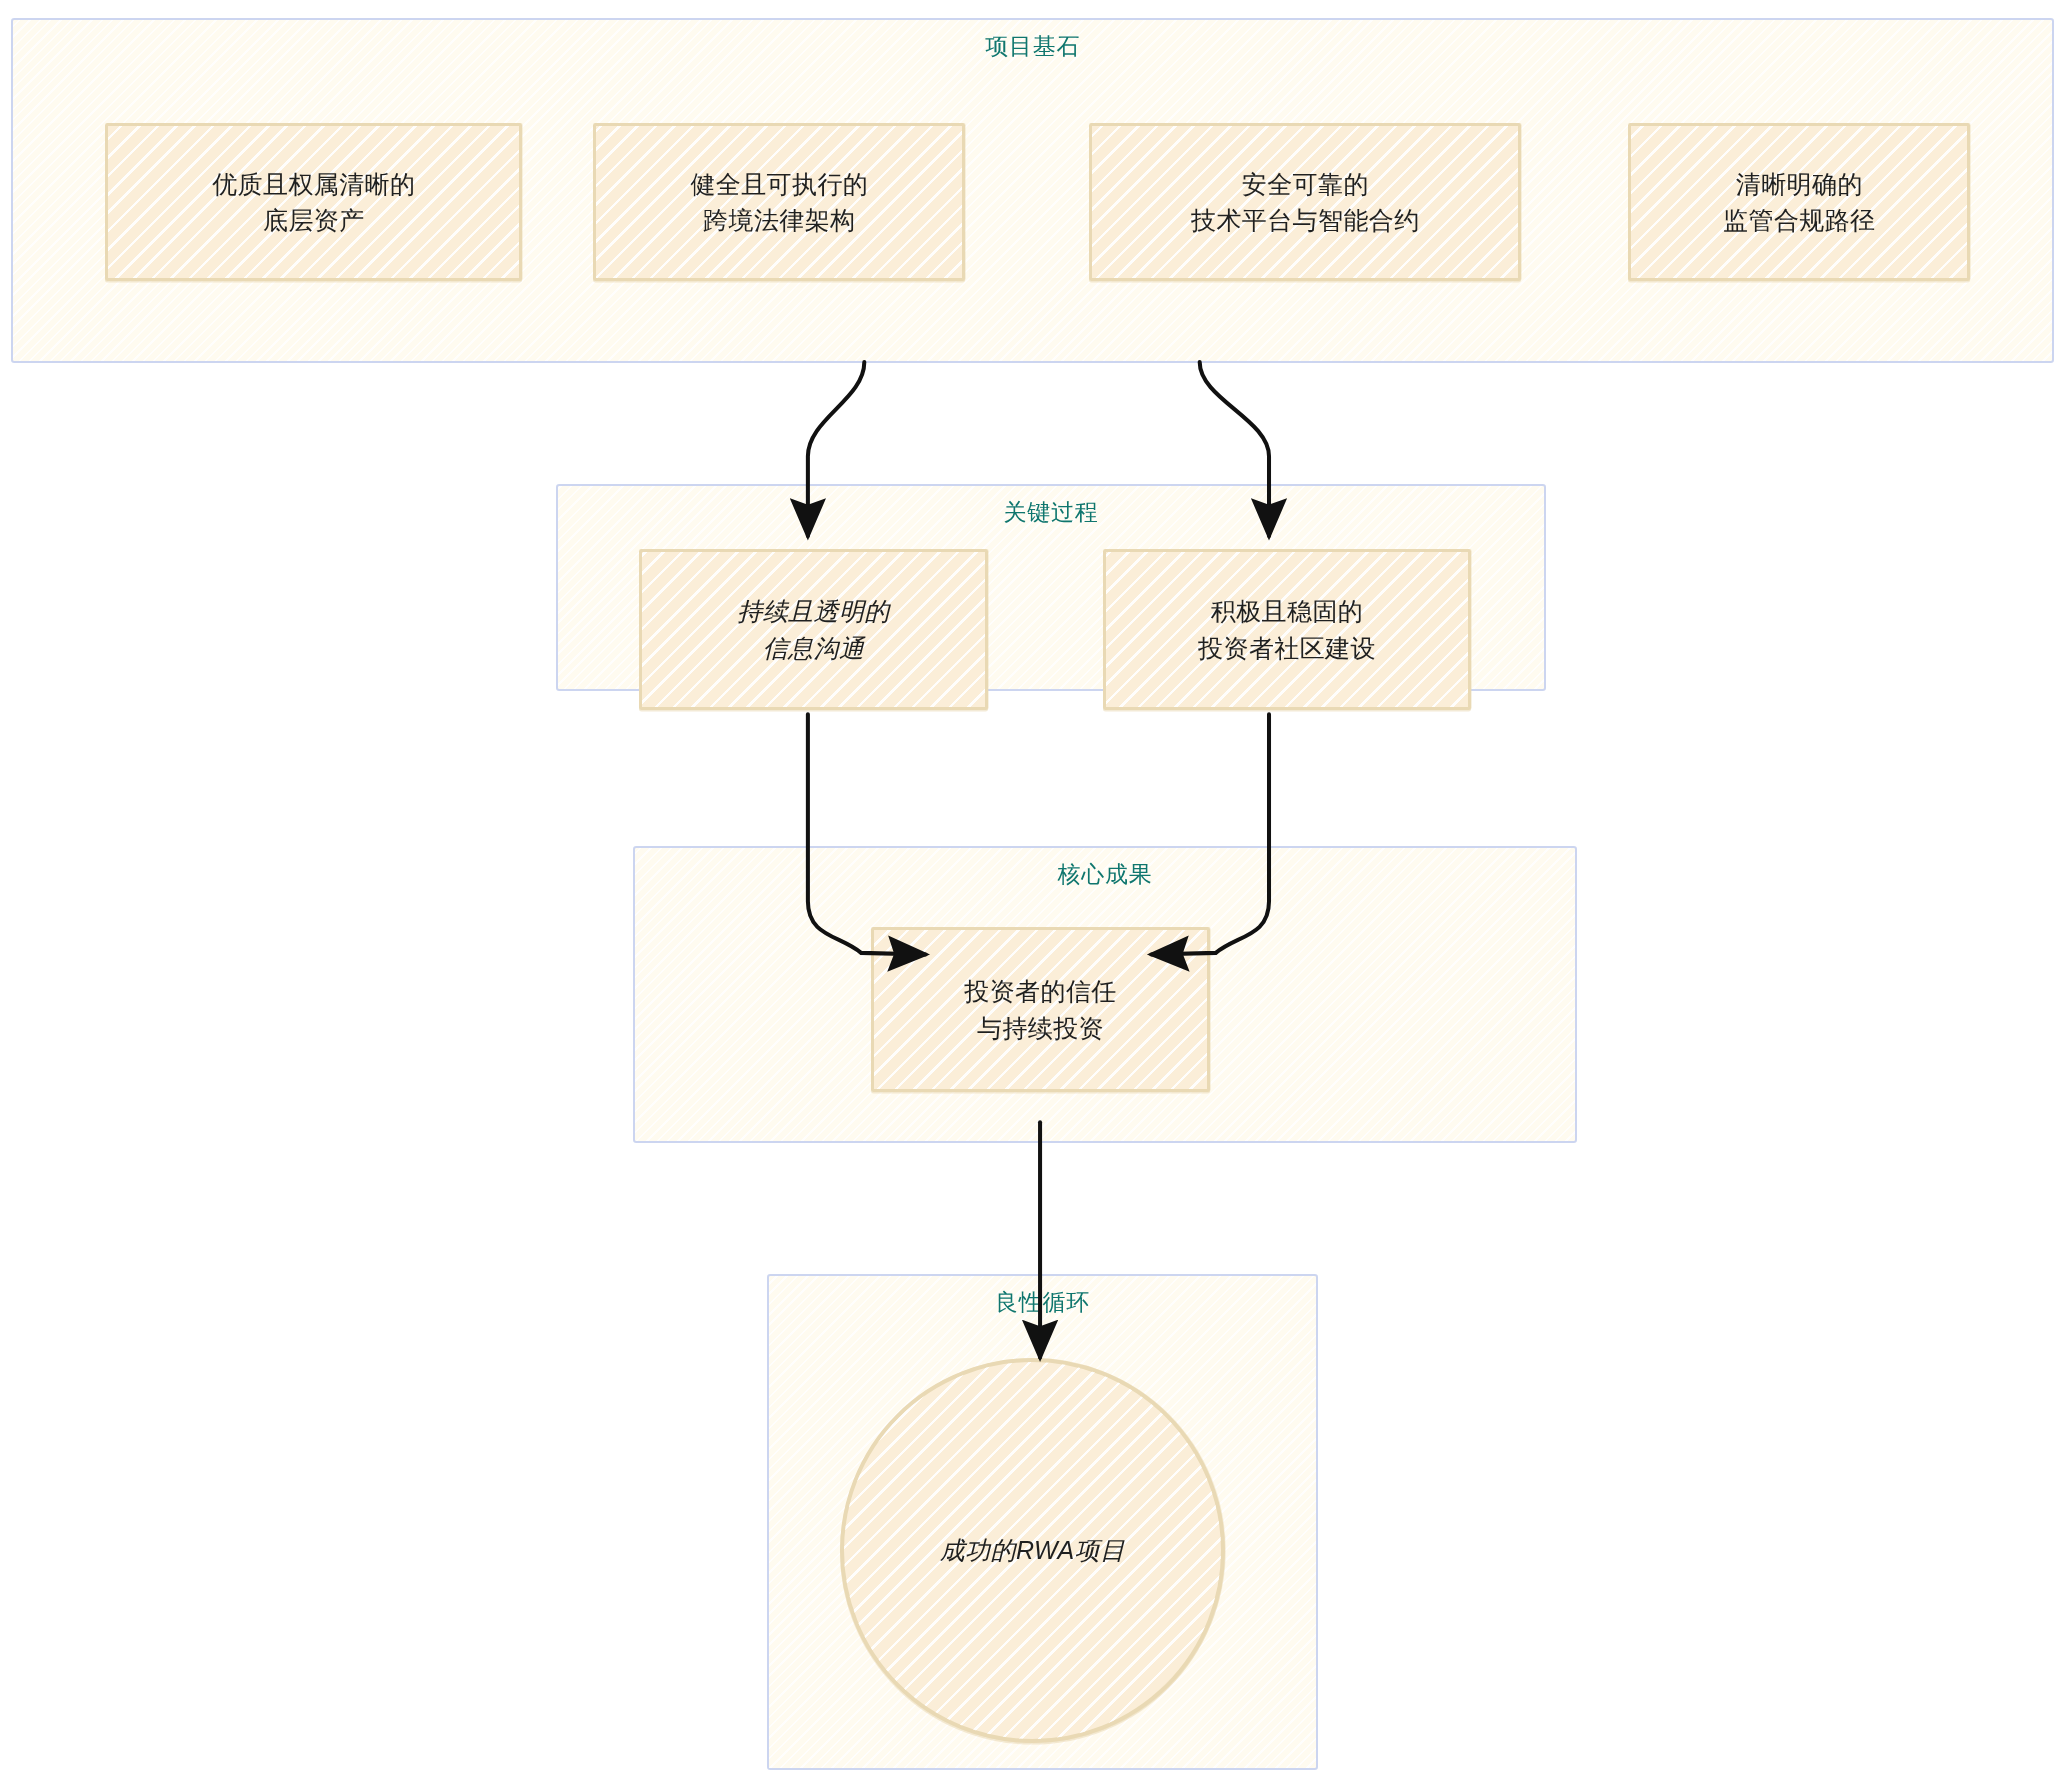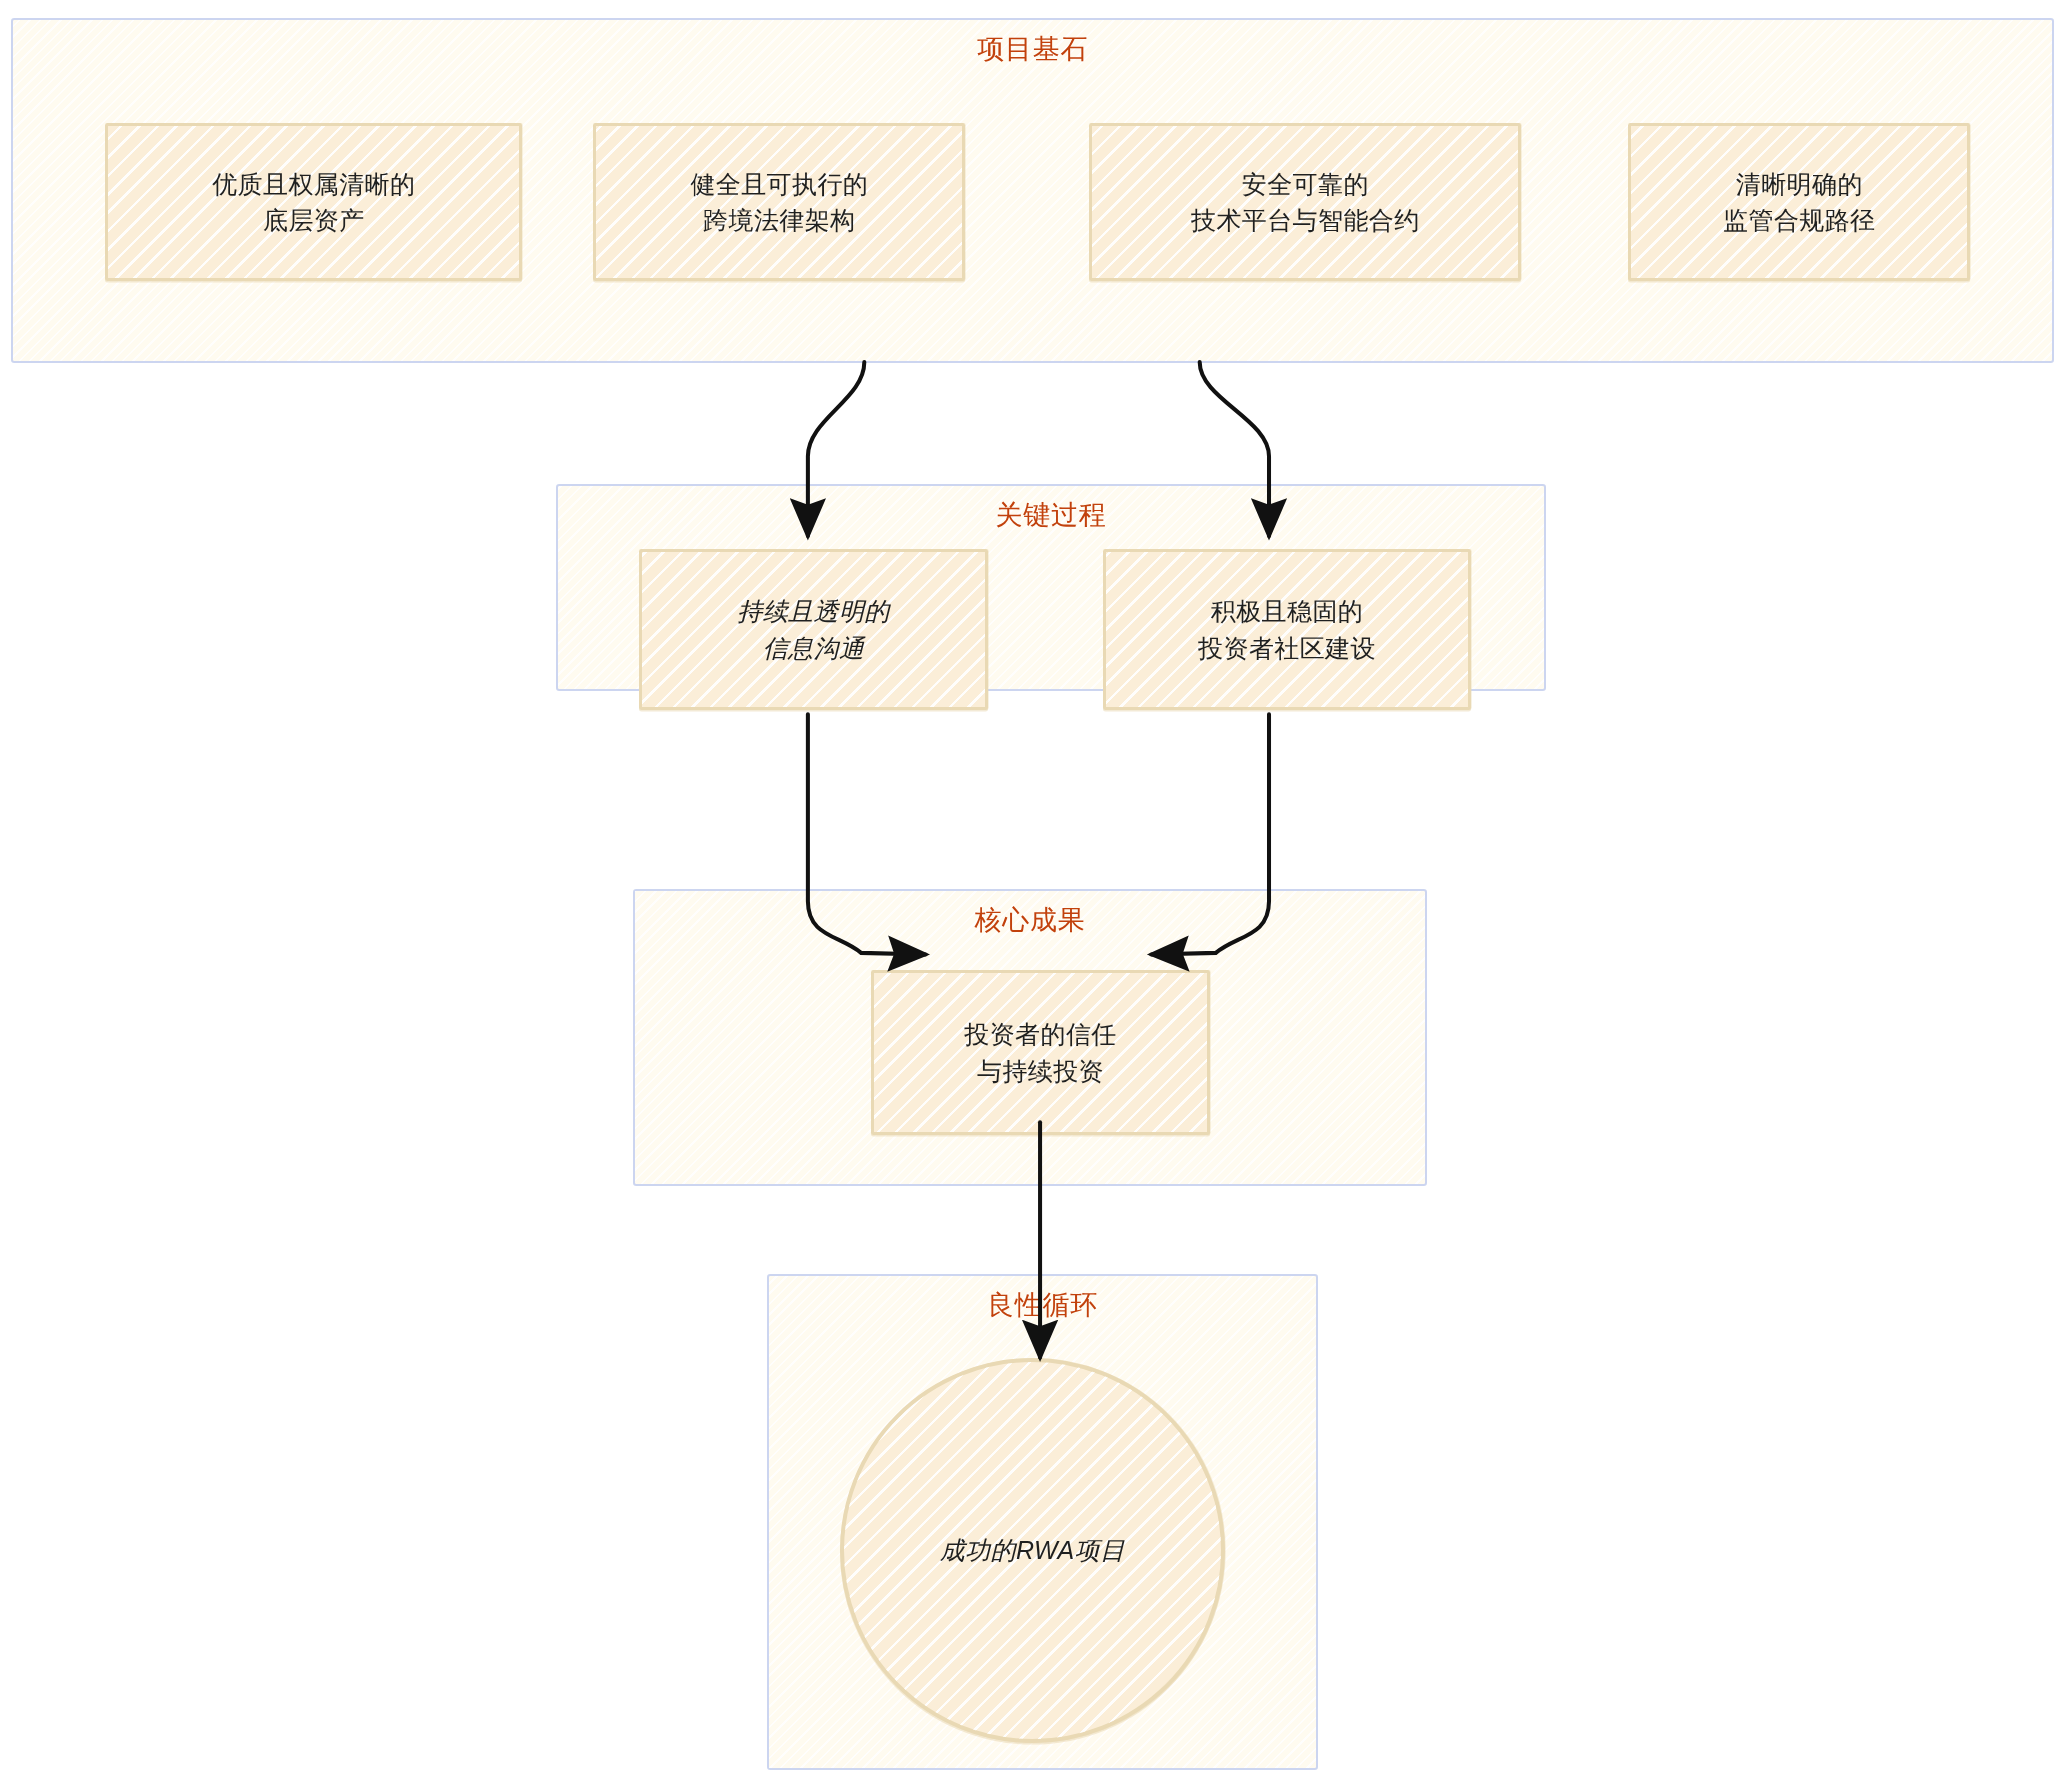--- a/index.html
+++ b/index.html
@@ -33,22 +33,22 @@
       rgba(255,255,255,0) 5.6px,
       rgba(255,255,255,0.85) 5.6px,
       rgba(255,255,255,0.85) 7.3px
     );
   }
   .subgraph-title {
     position: absolute;
     left: 0; right: 0;
     top: 11.3px;
     text-align: center;
-    font-size: 27px;
-    color: #c2410c;
+    font-size: 23px;
+    color: #0f766e;
     letter-spacing: 0.8px;
     z-index: 6;
     white-space: nowrap;
     font-family: Liberation Serif, serif;
   }
   
   .node {
     position: absolute;
     background-color: #fbeed8;
     border: 3.2px solid #e9d9b4;
@@ -155,21 +155,21 @@
       <div class="node-label">持续且透明的
 信息沟通</div>
     </div>
 
     <div class="node" style="left:545px; top:63px; width:368px; height:161px;">
       <div class="node-label">积极且稳固的
 投资者社区建设</div>
     </div>
   </div>
 
-  <div class="subgraph" style="left:633px; top:889px; width:794px; height:297px;padding-left:12px;">
+  <div class="subgraph" style="left:633px; top:846px; width:944px; height:297px;padding-left:12px;">
     <div class="subgraph-title">核心成果</div>
 
     <div class="node" style="left:236px; top:79px; width:339px; height:165px;">
       <div class="node-label">投资者的信任
 与持续投资</div>
     </div>
   </div>
 
   <div class="subgraph" style="left:767px; top:1274px; width:551px; height:496px;">
     <div class="subgraph-title">良性循环</div>

